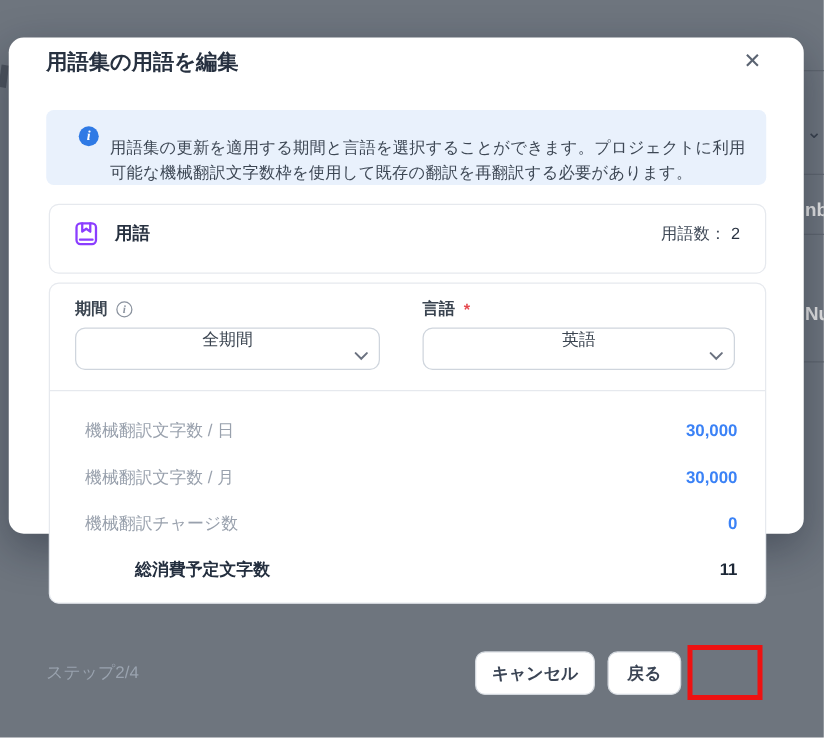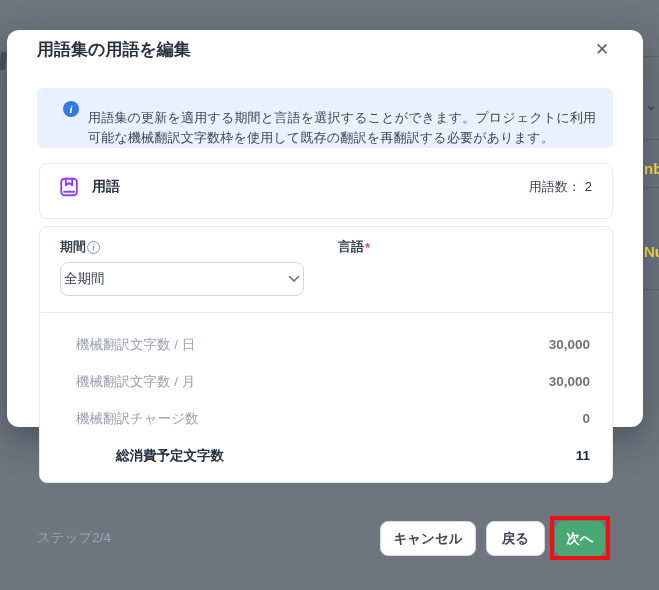--- a/index.html
+++ b/index.html
@@ -5,21 +5,21 @@
   * { margin:0; padding:0; box-sizing:border-box; }
   html,body { width:659px; height:590px; }
   body {
     font-family:"Liberation Sans","DejaVu Sans",sans-serif;
     background:#6e757e;
     position:relative;
     overflow:hidden;
     width:659px; height:590px;
   }
   .bg-line { position:absolute; left:643px; width:16px; height:1px; background:#5f666f; }
-  .bg-text { position:absolute; left:644px; width:15px; color:#fde047; font-size:15px; font-weight:700; white-space:nowrap; overflow:hidden; }
+  .bg-text { position:absolute; left:644px; width:15px; color:#e5e5e5; font-size:15px; font-weight:700; white-space:nowrap; overflow:hidden; }
   .bg-chevron { position:absolute; left:645px; top:96px; color:#39414d; font-size:15px; }
   .bg-mark { position:absolute; left:0; top:52px; width:6px; height:18px; background:#4d545e; transform:rotate(8deg); }
 
   
   .modal {
     position:absolute; left:7px; top:30px; width:636px; height:397px;
     background:#ffffff; border-radius:12px;
     box-shadow:0 12px 34px rgba(15,23,42,.38);
   }
   .modal-title {
@@ -56,49 +56,49 @@
   .card { position:absolute; left:32px; width:574px; background:#fff; border:1px solid #e6e9ee; border-radius:8px; }
   .card-terms { top:133px; height:56px; display:flex; align-items:center; padding:0 20px 8px 18px; }
   .book-icon { width:22px; height:22px; flex:0 0 auto; }
   .terms-title { margin-left:12px; font-size:14px; font-weight:700; color:#273140; }
   .terms-count { margin-left:auto; font-size:13px; color:#3f4957; }
   .terms-count .num { margin-left:4px; color:#273140; }
 
   .card-form { top:196px; height:257px; }
   .field-label {
     position:absolute; top:11px; font-size:13px; font-weight:700; color:#3a4450;
-    display:flex; align-items:center; gap:1px;
+    display:flex; align-items:center; gap:7px;
   }
   .label-period { left:20px; }
   .label-lang { left:298px; }
   .hint-icon {
     width:13px; height:13px; border:1px solid #8a929e; border-radius:50%;
     color:#8a929e; font-size:9px; font-style:italic; font-weight:700;
     display:flex; align-items:center; justify-content:center;
     font-family:"Liberation Serif","DejaVu Serif",serif;
   }
   .req { color:#e5484d; font-weight:700; }
   .dropdown {
     position:absolute; top:35px; height:34px;
     border:1px solid #cfd5dd; border-radius:8px; background:#fff;
-    display:flex; align-items:center; padding:0 3px;
-    font-size:13.5px; color:#3a4450; cursor:pointer;
+    display:flex; align-items:center; padding:0 8px;
+    font-size:13.5px; color:#3a4450; cursor:pointer;flex-direction:column;
   }
   .dd-period { left:20px; width:244px; }
   .dd-lang { left:298px; width:250px; }
   .dd-chevron { margin-left:auto; display:flex; }
 
   .form-divider { position:absolute; left:0; right:0; top:85px; height:1px; background:#e6e9ee; }
 
-  .stats { position:absolute; left:16px; right:0; top:86px; padding:13px 0 0 0; }
+  .stats { position:absolute; left:8px; right:0; top:86px; padding:13px 0 0 0; }
   .stat-row {
     height:37px; display:flex; align-items:center; padding:0 22px 0 20px;
   }
   .stat-label { font-size:13.5px; color:#99a1ad; }
-  .stat-value { margin-left:auto; font-size:13.5px; font-weight:700; color:#737373; }
+  .stat-value { margin-left:auto; font-size:13.5px; font-weight:700; color:#3b82f6; }
   .stat-row.em .stat-label { color:#232e3e; font-weight:700;margin-left:40px; }
   .stat-row.em .stat-value { color:#1c2736; }
 
   
   .step-label { position:absolute; left:30px; top:499px; font-size:13.5px; color:#9aa3af; }
   .btn {
     position:absolute; top:491px; height:35px;
     border:1px solid #d3d8de; border-radius:8px; background:#fff;
     font-size:13.5px; font-weight:700; color:#3b4555;
     display:flex; align-items:center; justify-content:center;
@@ -160,20 +160,28 @@
     </div>
 
     <div class="dropdown dd-period">
       <span>全期間</span>
       <span class="dd-chevron">
         <svg width="12" height="8" viewBox="0 0 12 8" fill="none" stroke="#6b7280" stroke-width="1.6" stroke-linecap="round">
             <path d="M1.5 1.5 L6 6 L10.5 1.5"></path>
           </svg>
       </span>
     </div>
+    <div class="dropdown dd-lang">
+      <span>英語</span>
+      <span class="dd-chevron">
+        <svg width="12" height="8" viewBox="0 0 12 8" fill="none" stroke="#6b7280" stroke-width="1.6" stroke-linecap="round">
+            <path d="M1.5 1.5 L6 6 L10.5 1.5"></path>
+          </svg>
+      </span>
+    </div>
 
     <div class="form-divider"></div>
 
     <div class="stats">
       <div class="stat-row">
         <span class="stat-label">機械翻訳文字数 / 日</span>
         <span class="stat-value">30,000</span>
       </div>
       <div class="stat-row">
         <span class="stat-label">機械翻訳文字数 / 月</span>
@@ -186,16 +194,15 @@
       <div class="stat-row em">
         <span class="stat-label">総消費予定文字数</span>
         <span class="stat-value">11</span>
       </div>
     </div>
   </div>
 
   <div class="step-label">ステップ2/4</div>
   <button class="btn btn-cancel">キャンセル</button>
   <button class="btn btn-back">戻る</button>
-  <button class="btn btn-next">次へ</button>
   <div class="annotation-box"></div>
 
 </div>
 
 </body></html>

